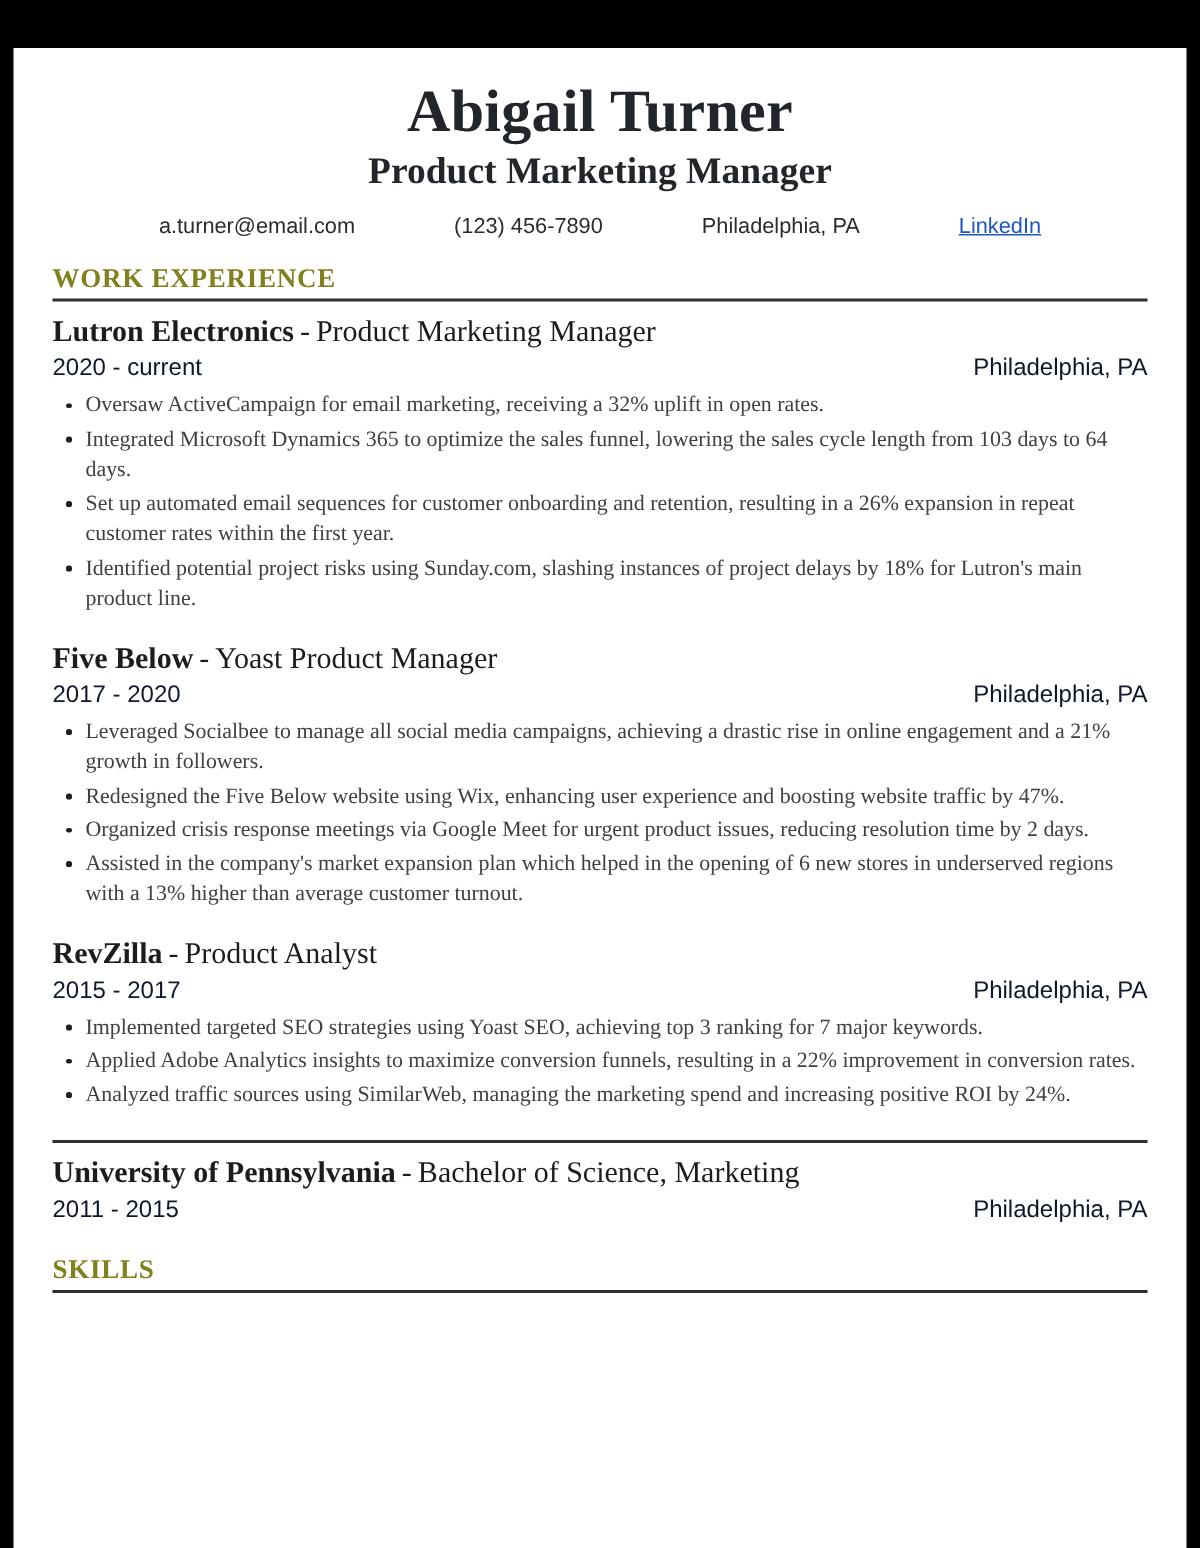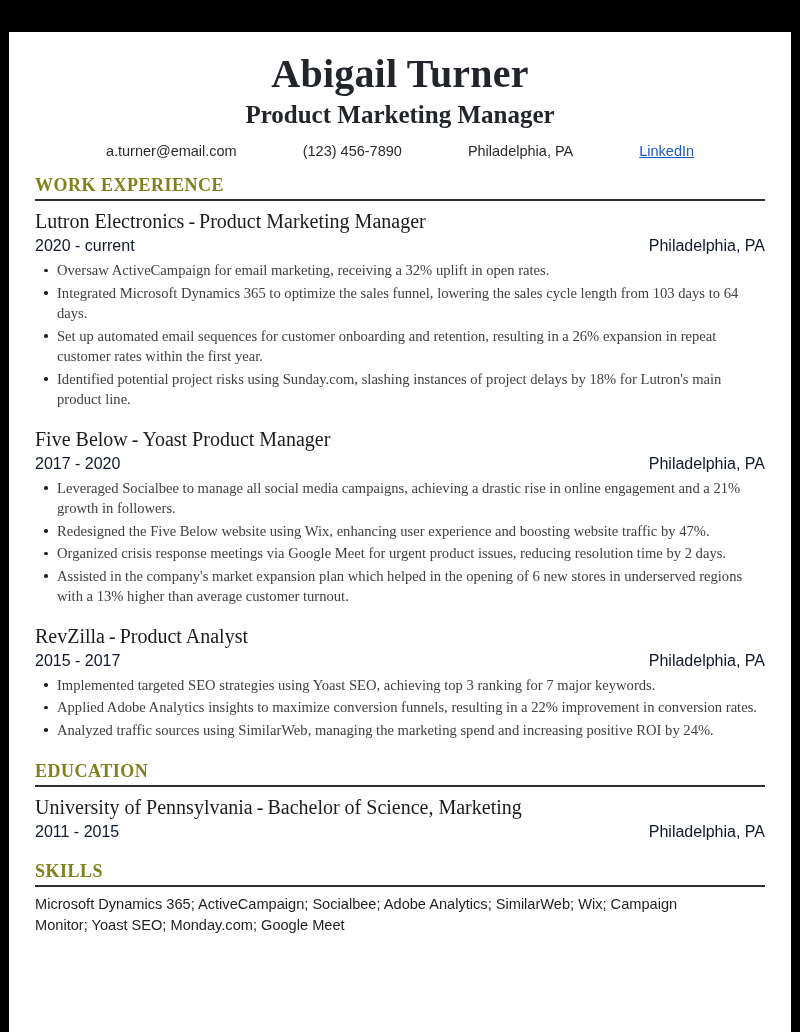--- a/index.html
+++ b/index.html
@@ -99,21 +99,21 @@
   .entry + .entry { margin-top: 16px; }
 
   .entry-title-line {
     font-family: "Liberation Serif", serif;
     font-size: 20px;
     line-height: 26px;
     color: #1c1c1c;
     margin: 0;
   }
   .entry-org {
-    font-weight: normal;
+    font-weight: bold;
     text-align: center;
   }
   .entry-sep {
     font-weight: normal;
     color: #1c1c1c;
     padding: 0 4px;
   }
   .entry-role {
     font-weight: normal;
   }
@@ -231,34 +231,32 @@
         </div>
         <ul class="bullets">
           <li>Implemented targeted SEO strategies using Yoast SEO, achieving top 3 ranking for 7 major keywords.</li>
           <li>Applied Adobe Analytics insights to maximize conversion funnels, resulting in a 22% improvement in conversion rates.</li>
           <li>Analyzed traffic sources using SimilarWeb, managing the marketing spend and increasing positive ROI by 24%.</li>
         </ul>
       </div>
     </div>
 
     <div class="section education-section">
-      <div class="section-heading">EDUCATION</div>
       <hr class="section-rule">
 
       <div class="entry">
         <div class="entry-title-line">
           <span class="entry-org">University of Pennsylvania</span><span class="entry-sep">-</span><span class="entry-role">Bachelor of Science,  Marketing</span>
         </div>
         <div class="entry-meta">
           <span class="entry-dates">2011 - 2015</span>
           <span class="entry-location">Philadelphia, PA</span>
         </div>
       </div>
     </div>
 
     <div class="section skills-section">
       <div class="section-heading">SKILLS</div>
       <hr class="section-rule">
-      <p class="skills-text">Microsoft Dynamics 365; ActiveCampaign; Socialbee; Adobe Analytics; SimilarWeb; Wix; Campaign Monitor; Yoast SEO; Monday.com; Google Meet</p>
     </div>
 
   </div>
 </div>
 
 </body></html>

